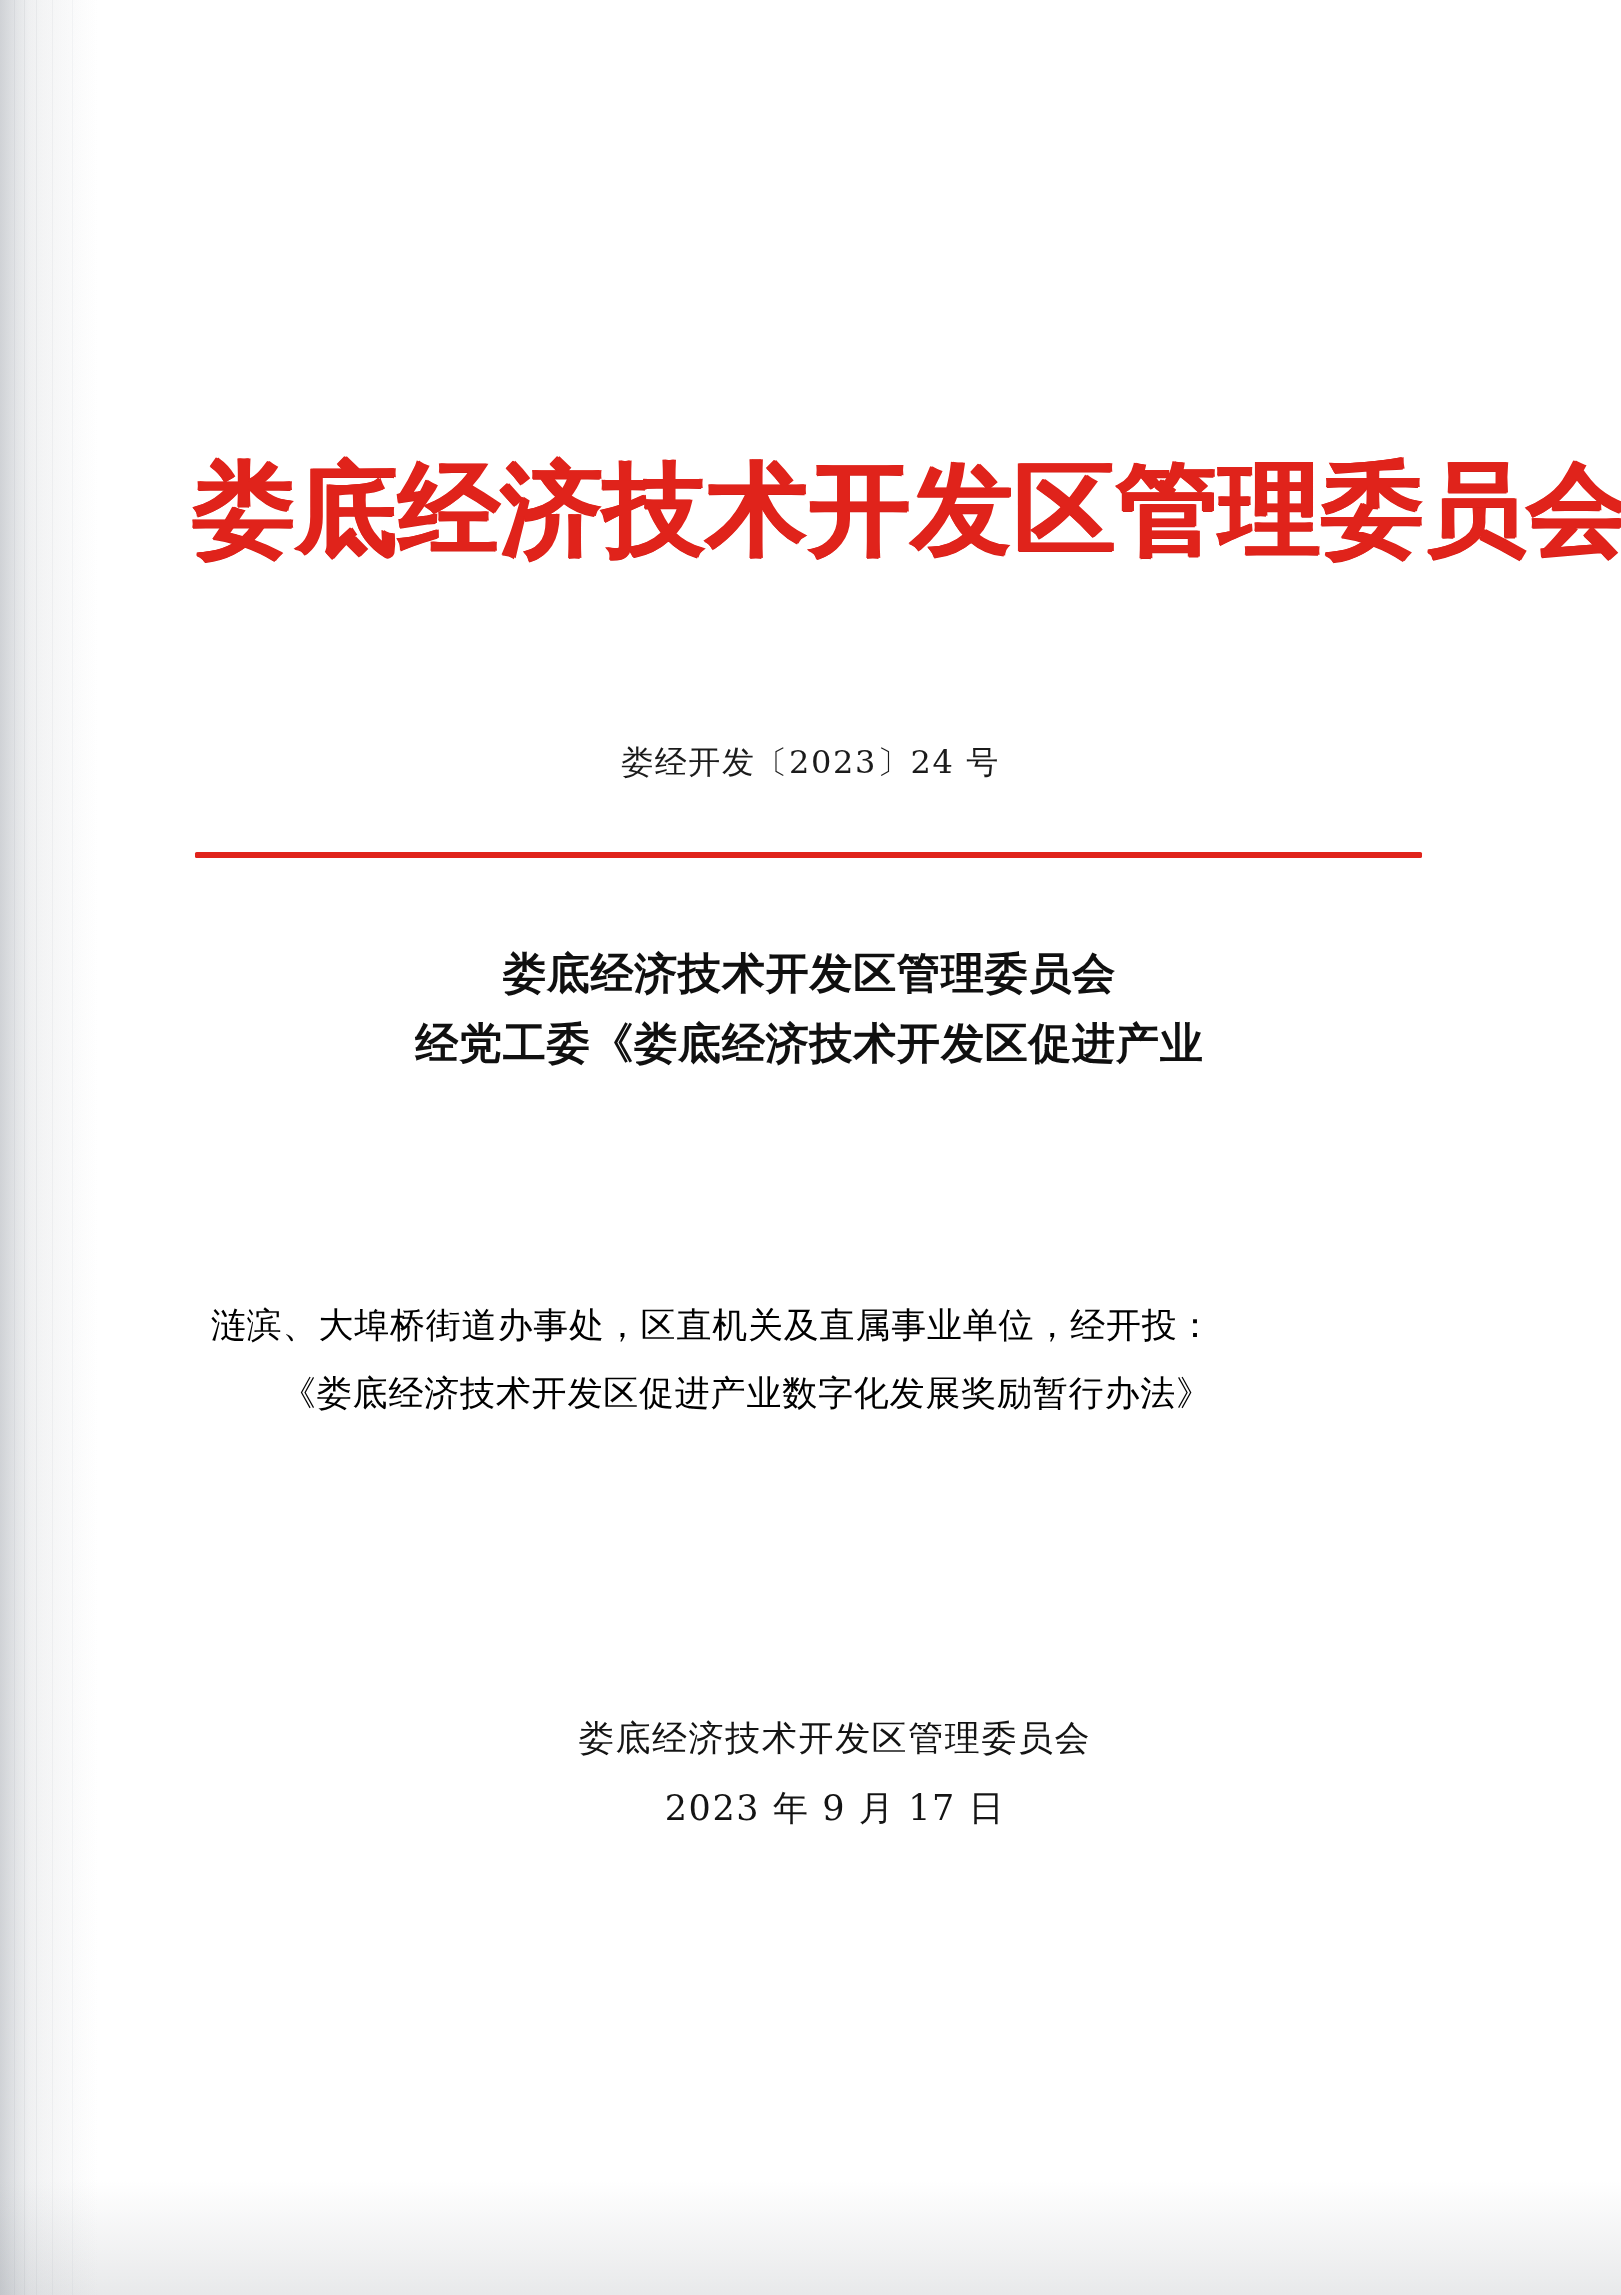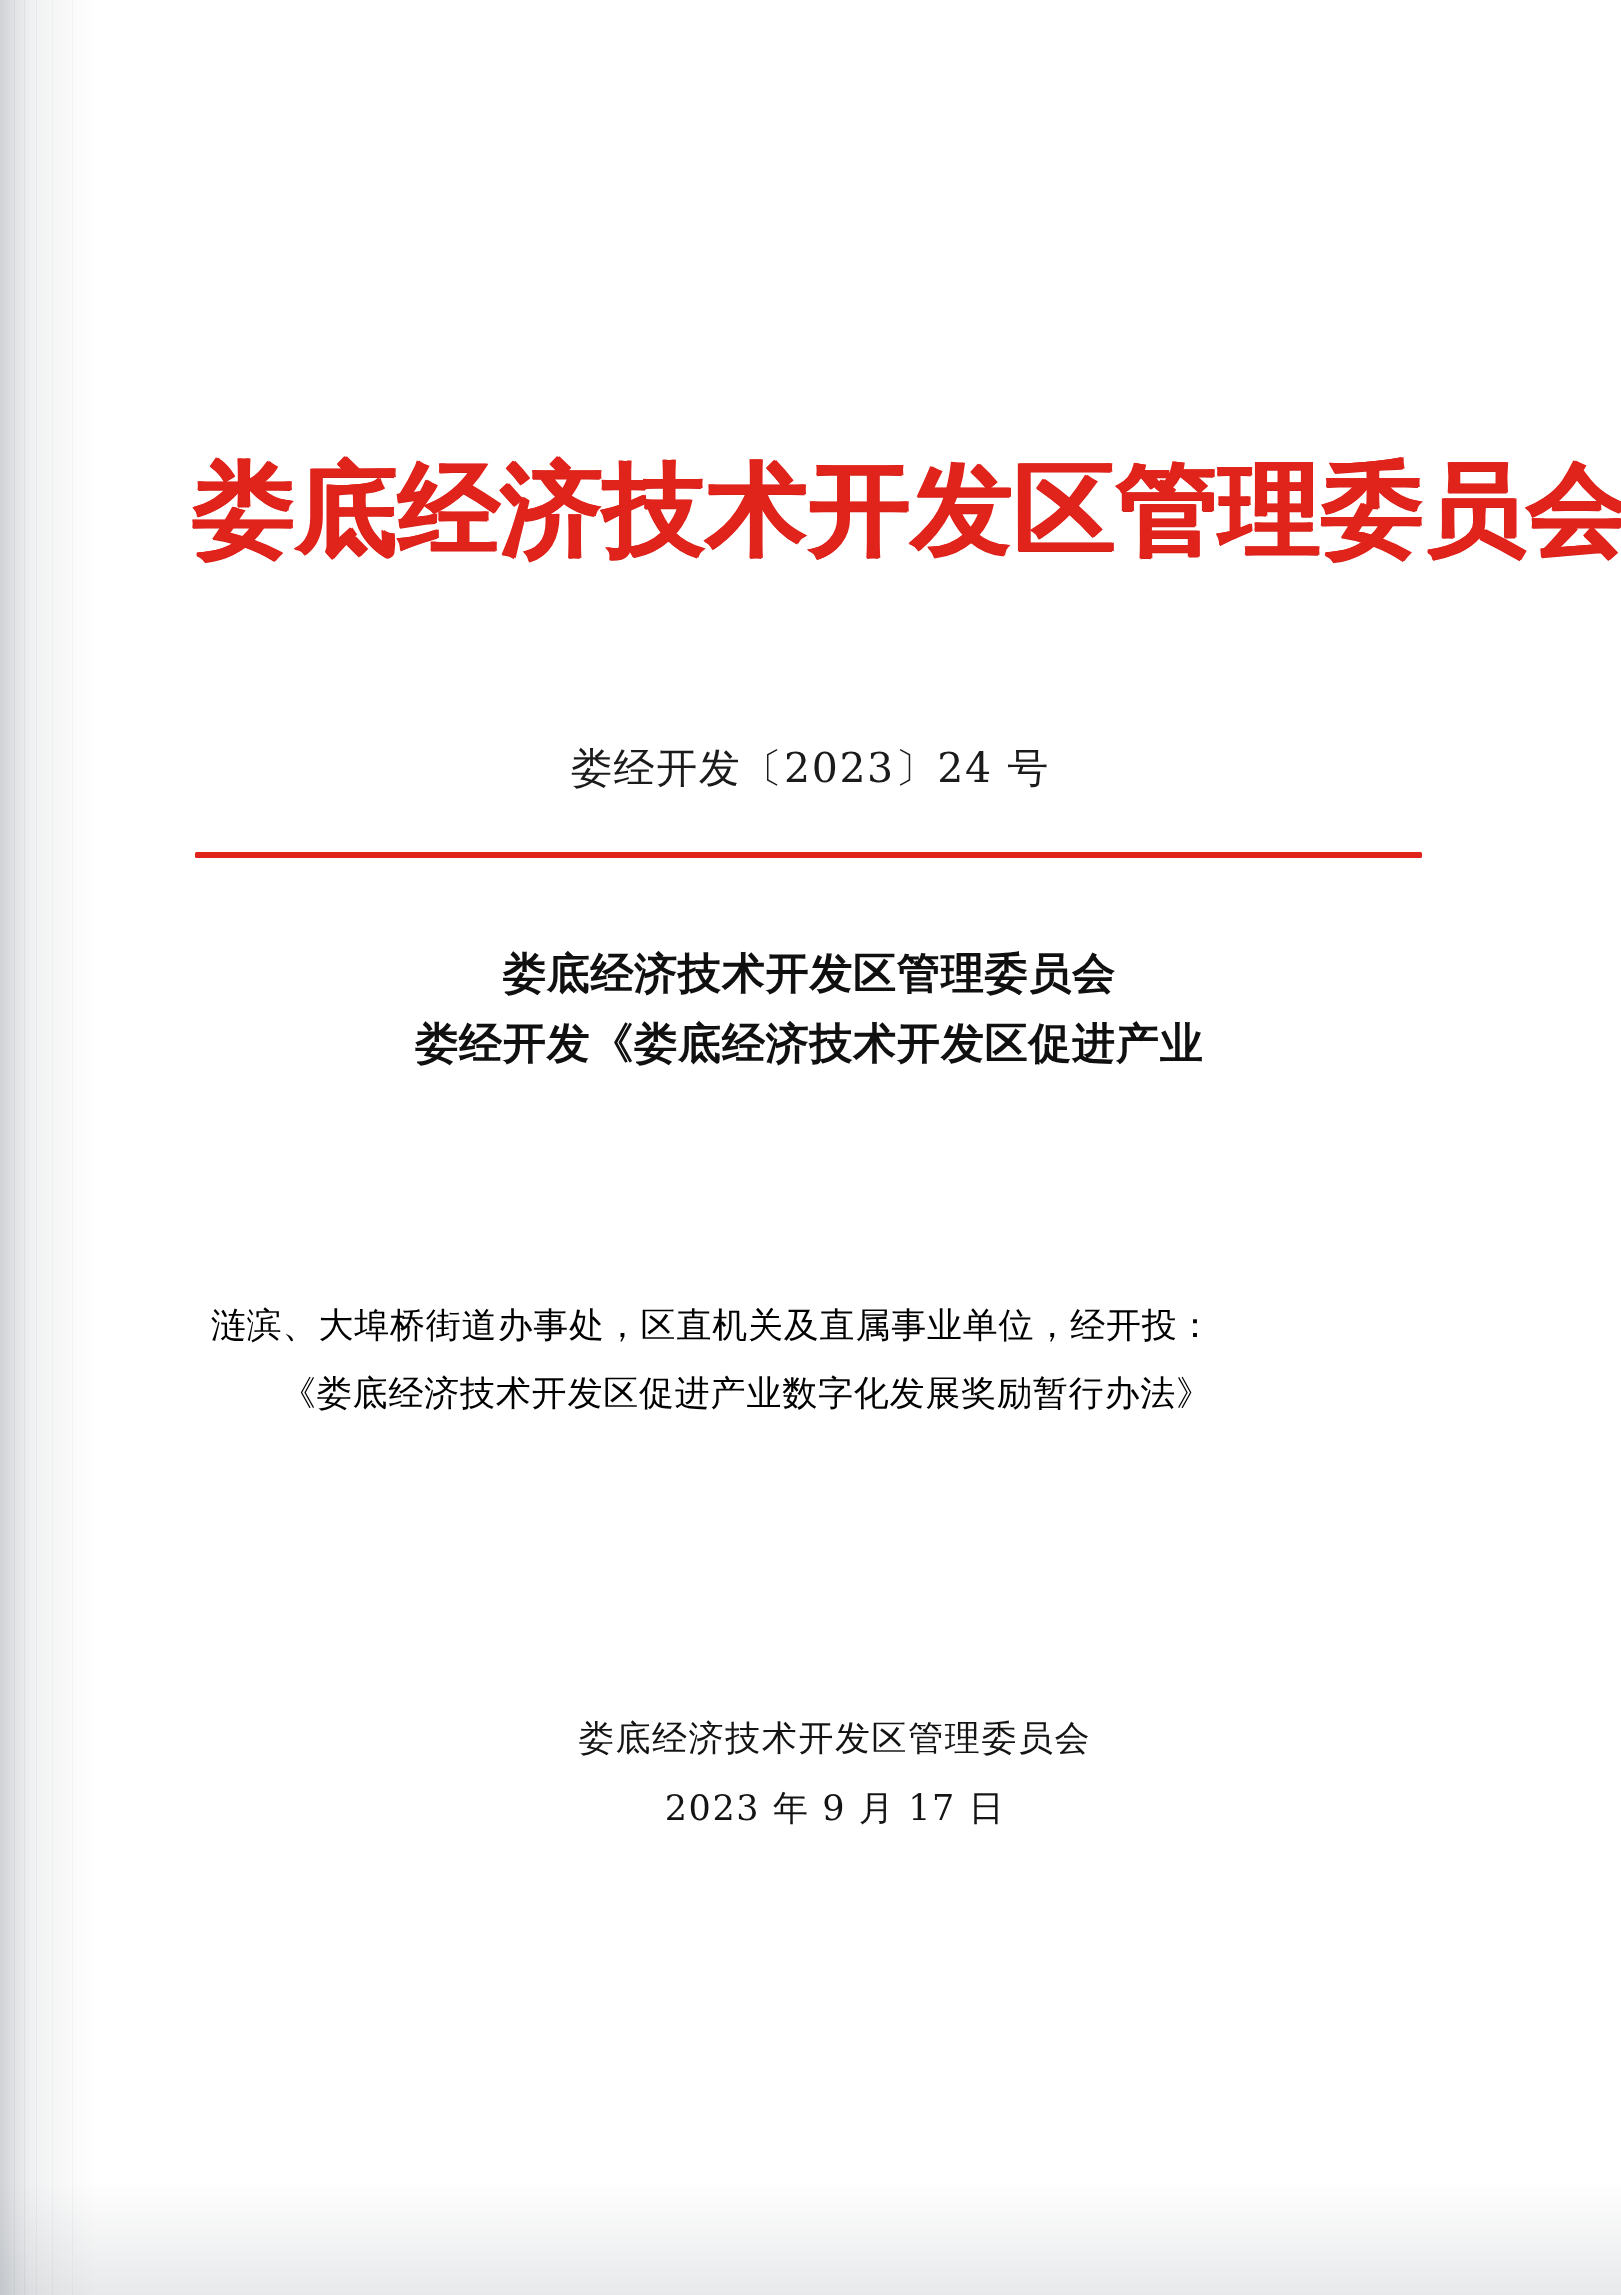--- a/index.html
+++ b/index.html
@@ -86,21 +86,21 @@
        0 0.8px 0 #d4201a;
     transform: scaleX(1.0);
   }
 
   
   .doc-number {
     position: absolute;
     left: 0; right: 0;
     top: 741px;
     text-align: center;
-    font-size: 41px;
+    font-size: 32px;
     letter-spacing: 1.6px;
     color: #1b1b1b;
     font-family: "DejaVu Serif", "Liberation Serif", serif;
   }
 
   
   .red-rule {
     position: absolute;
     left: 195px;
     top: 852px;
@@ -174,21 +174,21 @@
   <div class="content">
 
     <div class="masthead">娄底经济技术开发区管理委员会文件</div>
 
     <div class="doc-number">娄经开发〔2023〕24 号</div>
 
     <div class="red-rule"></div>
 
     <div class="title">
       <span class="tline">娄底经济技术开发区管理委员会</span>
-      <span class="tline">娄经开发《娄底经济技术开发区促进产业</span>
+      <span class="tline">经党工委《娄底经济技术开发区促进产业</span>
     </div>
 
     <div class="body-block">
       <p>涟滨、大埠桥街道办事处，区直机关及直属事业单位，经开投：</p>
       <p class="indent">《娄底经济技术开发区促进产业数字化发展奖励暂行办法》</p>
     </div>
 
     <div class="signature">
       <span class="sig-line">娄底经济技术开发区管理委员会</span>
       <span class="sig-line">2023 年 9 月 17 日</span>

